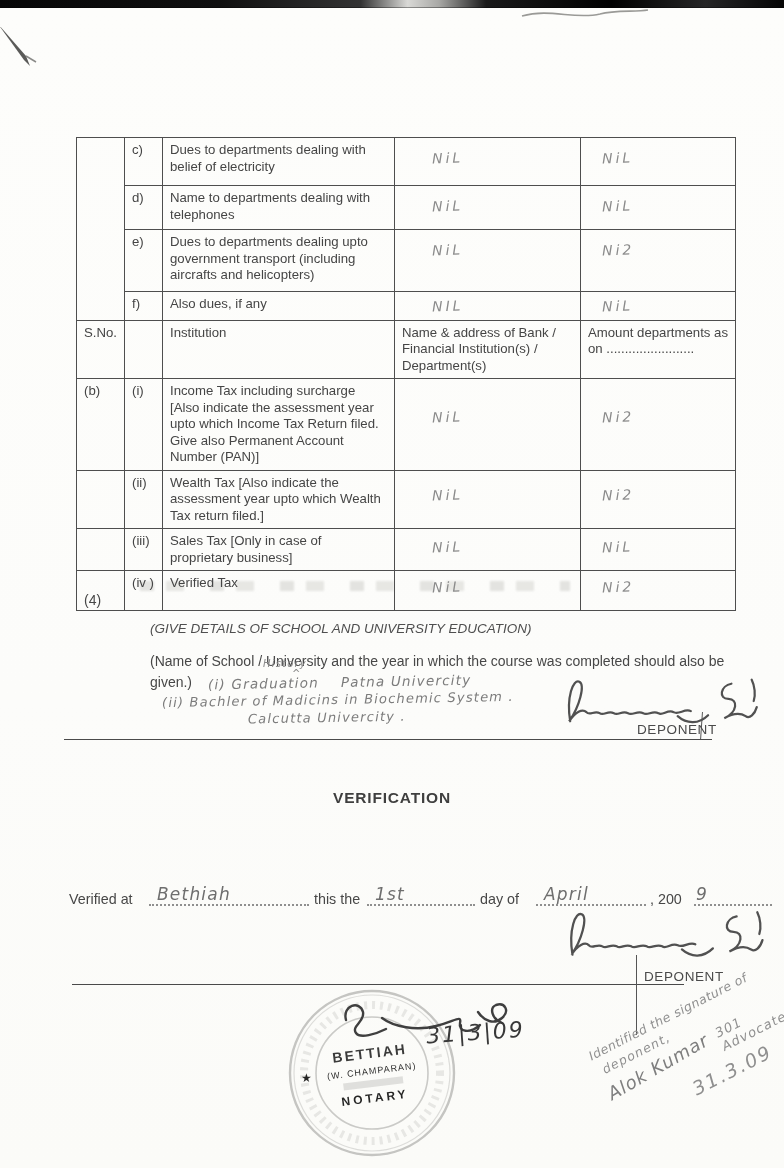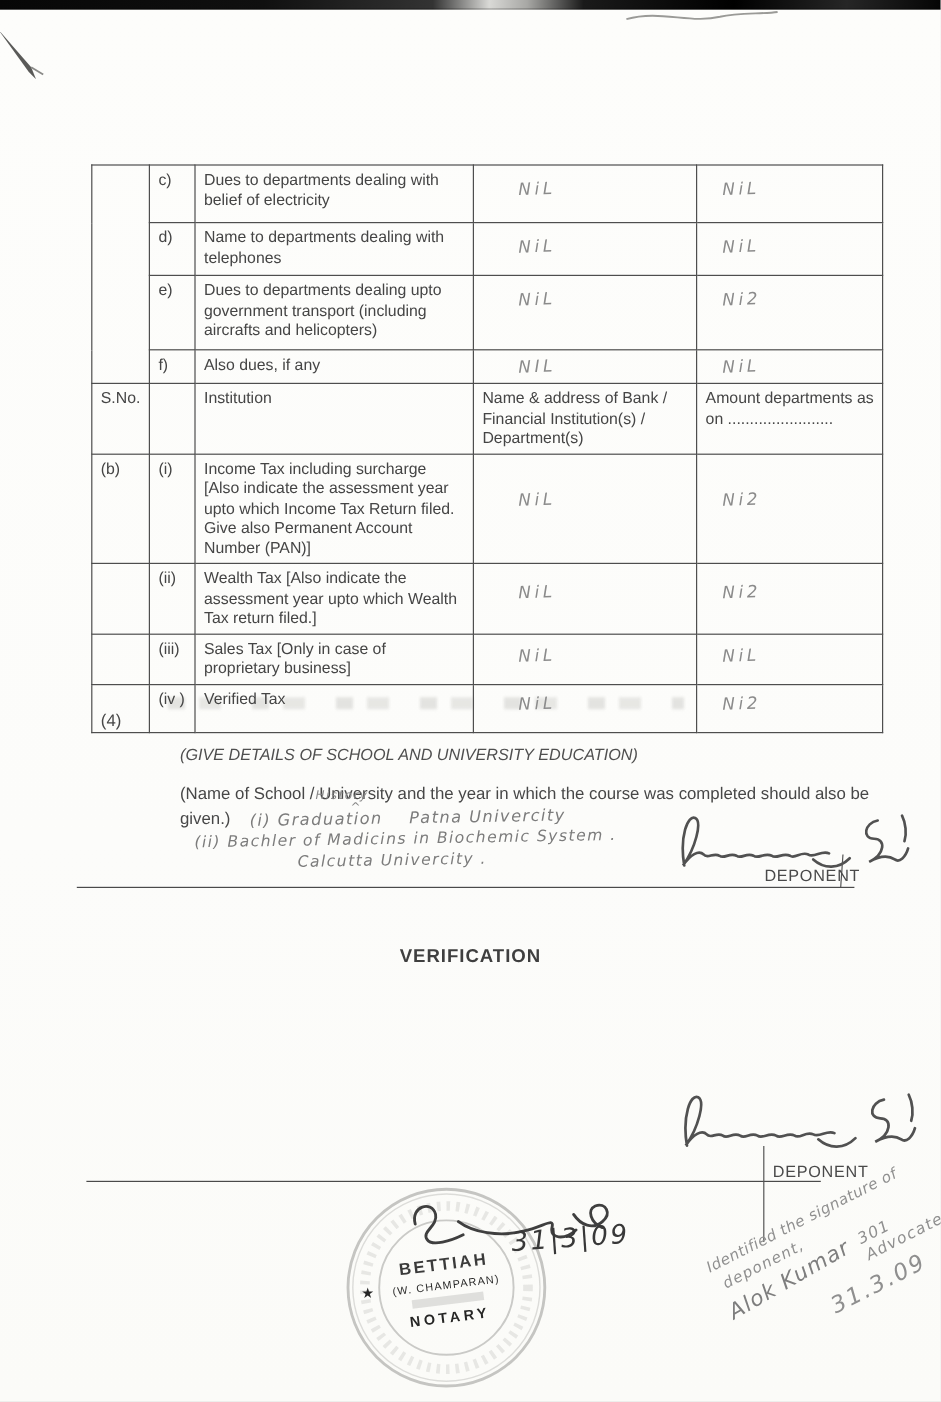--- a/index.html
+++ b/index.html
@@ -172,20 +172,38 @@
     <path class="sig-stroke" d="M120,45 C129,53 141,53 150,44"></path>
     <path class="sig-stroke" d="M173,13 C162,15 160,28 170,28 C180,28 179,41 166,47 C173,43 181,41 187,45 C191,48 196,43 198,36"></path>
     <path class="sig-stroke" d="M193,9 C196,15 197,24 195,30"></path>
   </svg>
   <div class="abs dep1-tick"></div>
   <div class="abs dep1">DEPONENT</div>
   <div class="abs rule1"></div>
 
   <div class="abs ver-title">VERIFICATION</div>
 
+  <div class="abs ver-line">
+    <span class="lbl" style="left:5px">Verified at</span>
+    <span class="dotline" style="left:85px;width:160px">
+      <span class="fillin hand">Bethiah</span>
+    </span>
+    <span class="lbl" style="left:250px">this the</span>
+    <span class="dotline" style="left:303px;width:108px">
+      <span class="fillin hand">1st</span>
+    </span>
+    <span class="lbl" style="left:416px">day of</span>
+    <span class="dotline" style="left:472px;width:110px">
+      <span class="fillin hand">April</span>
+    </span>
+    <span class="lbl" style="left:586px">, 200</span>
+    <span class="dotline" style="left:630px;width:78px">
+      <span class="fillin hand" style="left:2px">9</span>
+    </span>
+  </div>
 
   <svg class="abs sig2" viewBox="0 0 215 62">
     <title>Ramashray Sih</title>
     <path class="sig-stroke" d="M14,50 C10,26 17,8 23,11 C29,14 23,36 13,50 C19,41 26,37 30,41 C33,45 38,39 43,42 C47,45 51,39 57,42 C61,45 65,39 71,42 C75,45 80,39 86,42 C90,45 95,39 101,42 C105,45 110,38 116,41 C121,44 127,37 133,40"></path>
     <path class="sig-stroke" d="M120,45 C129,53 141,53 150,44"></path>
     <path class="sig-stroke" d="M173,13 C162,15 160,28 170,28 C180,28 179,41 166,47 C173,43 181,41 187,45 C191,48 196,43 198,36"></path>
     <path class="sig-stroke" d="M193,9 C196,15 197,24 195,30"></path>
   </svg>
   <div class="abs rule2"></div>
   <div class="abs vline2"></div>

